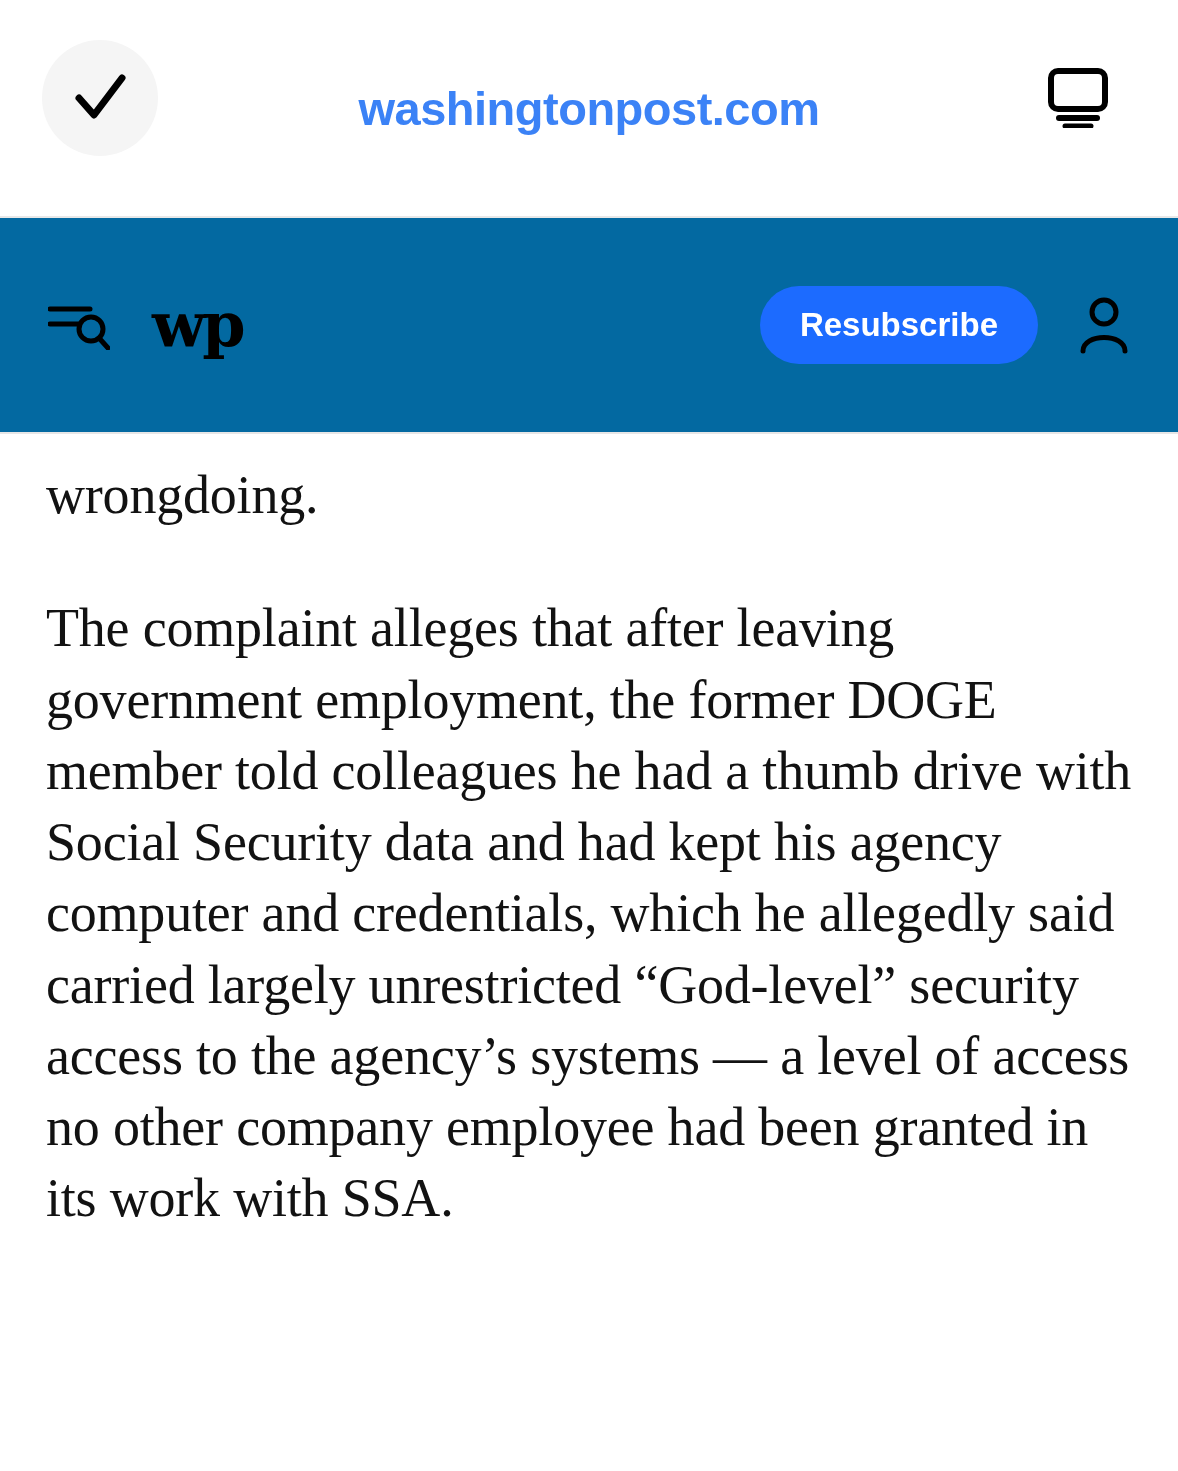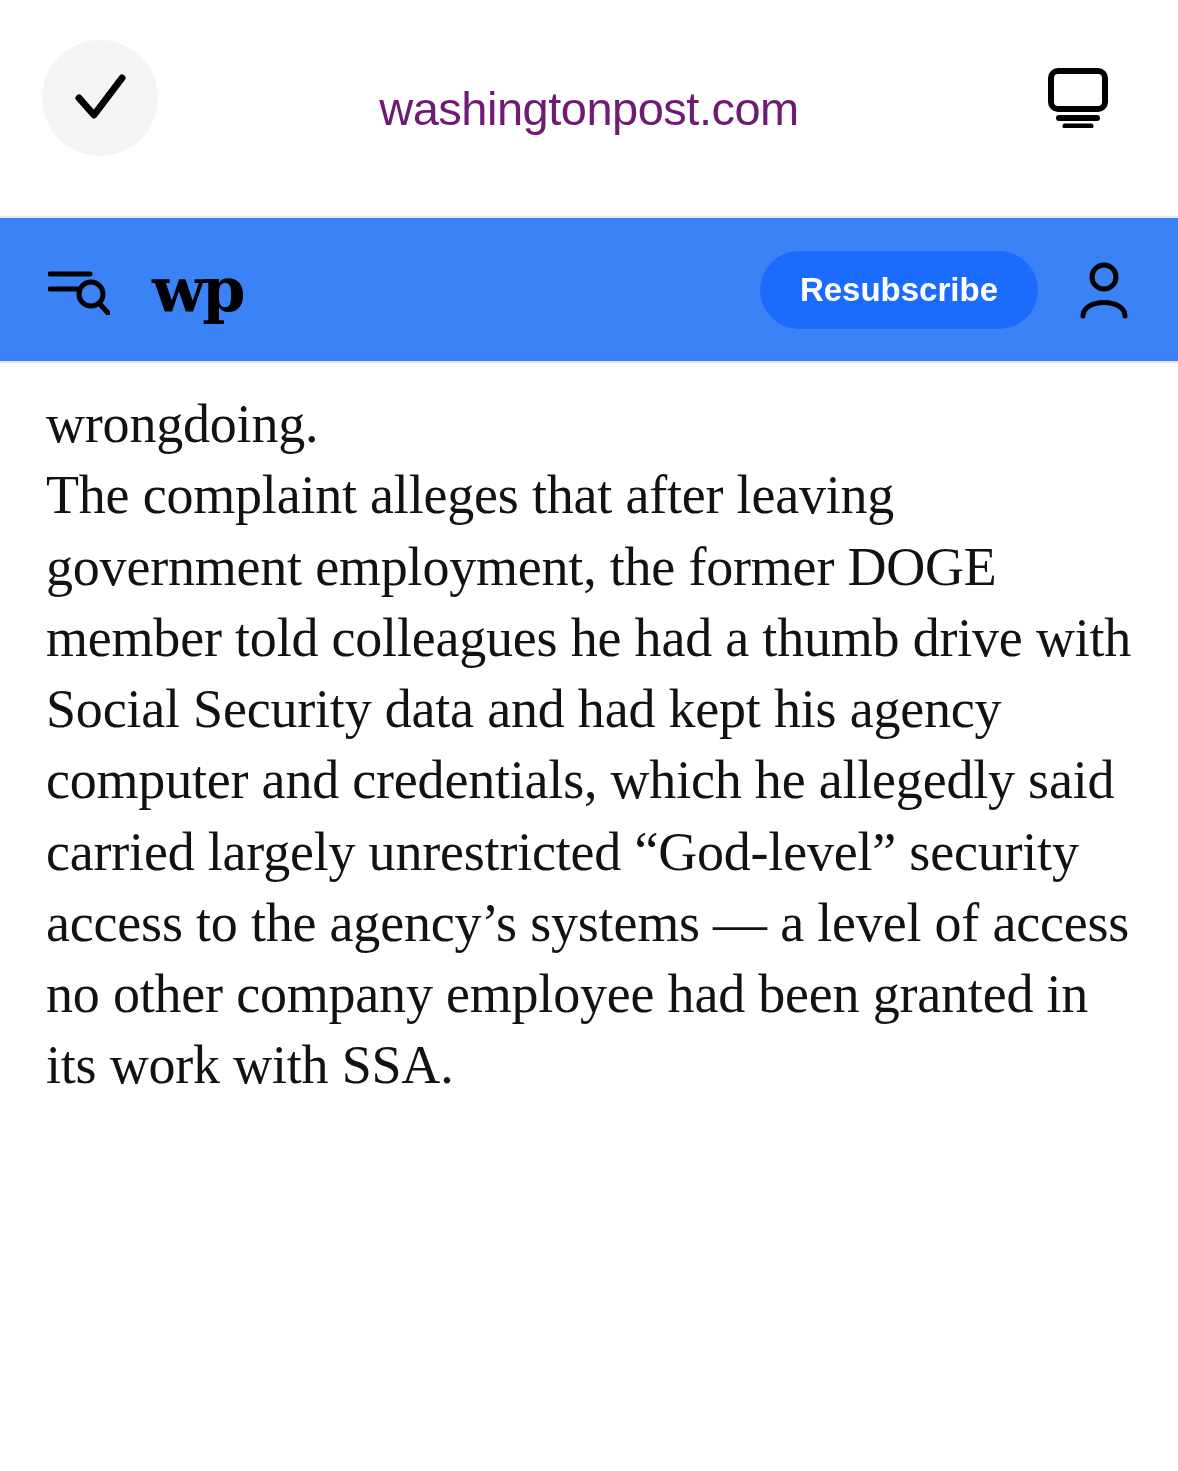--- a/index.html
+++ b/index.html
@@ -31,31 +31,31 @@
     align-items: center;
     justify-content: center;
     border: none;
     cursor: pointer;
   }
   .chrome-btn.left { left: 42px; top: 40px; background: #f5f5f5; }
   .chrome-btn.right { right: 42px; top: 40px; background: #ffffff; }
 
   .url-text {
     font-size: 47px;
-    font-weight: 400;
-    color: #701a75;
+    font-weight: 700;
+    color: #3b82f6;
     letter-spacing: -0.5px;
     font-family: "Liberation Sans", sans-serif;
   }
 
   
   .site-header {
     position: relative;
-    height: 145px;
-    background: #3b82f6;
+    height: 216px;
+    background: #0369a1;
     border-bottom: 2px solid #e6e6e6;
     display: flex;
     align-items: center;
   }
   .hamburger-search {
     position: absolute;
     left: 48px;
     top: 50%;
     transform: translateY(-50%);
     width: 62px;
@@ -106,20 +106,21 @@
     padding: 26px 46px 0 46px;
   }
   .article p {
     font-family: "Liberation Serif", serif;
     font-size: 54px;
     line-height: 1.32;
     color: #121212;
     letter-spacing: -0.2px;
   }
   .article p.continued {
+    margin-bottom: 62px;
   }
 </style>
 </head>
 <body>
 
 <div class="browser-bar">
 
   <button class="chrome-btn left">
     <span>
       <svg width="62" height="62" viewBox="0 0 62 62" aria-hidden="true">

